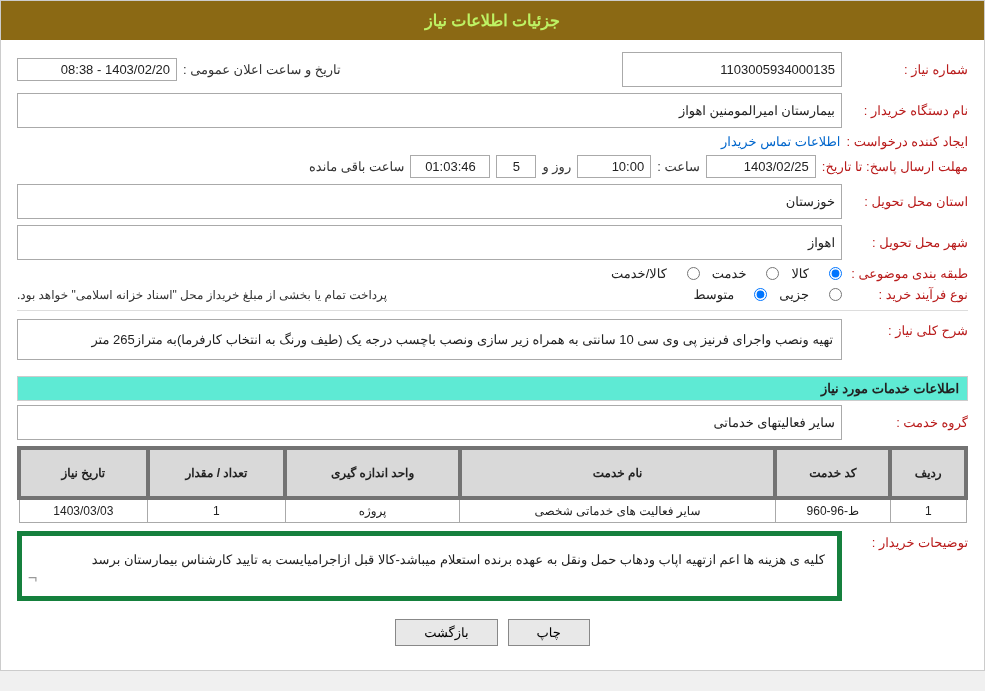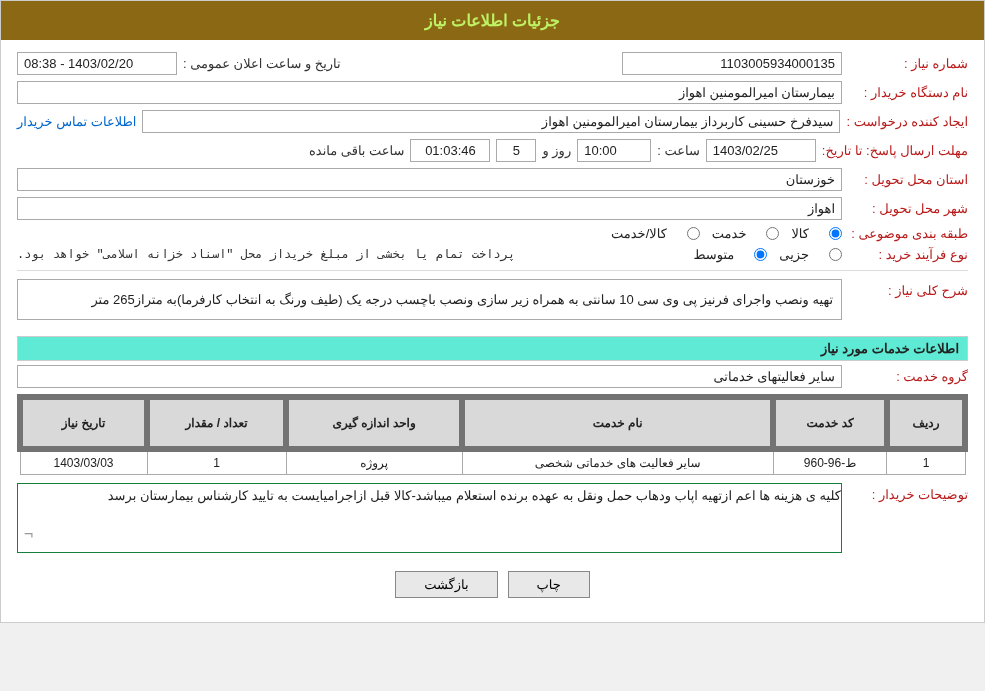--- a/index.html
+++ b/index.html
@@ -36,31 +36,31 @@
     .label {
       color: #b91c1c;
       font-weight: normal;
       white-space: nowrap;
       min-width: 120px;
       text-align: right;
     }
     .field-box {
       border: 1px solid #aaa;
       background: #fff;
+      padding: 9px 6px;
+      min-height: 22px;
+      flex: 1;
+      text-align: right;
+    }
+    .field-box-fixed {
+      border: 1px solid #aaa;
+      background: #fff;
       padding: 3px 6px;
       min-height: 22px;
-      flex: 1;
-      text-align: right;
-    }
-    .field-box-fixed {
-      border: 1px solid #aaa;
-      background: #fff;
-      padding: 3px 6px;
-      min-height: 22px;
-      text-align: left;
+      text-align: right;
     }
     .row-separator {
       border: none;
       border-top: 1px solid #ddd;
       margin: 8px 0;
     }
     .radio-group {
       display: flex;
       gap: 12px;
       align-items: center;
@@ -91,34 +91,34 @@
     .table-container {
       margin-bottom: 8px;
     }
     table {
       width: 100%;
       border-collapse: collapse;
       font-size: 12px;
     }
     table th {
       background: #d9d9d9;
-      border: 6px solid #737373;
+      border: 4px solid #737373;
       padding: 16px 6px;
       text-align: center;
     }
     table td {
       border: 1px solid #aaa;
       padding: 4px 6px;
       text-align: center;
     }
     table tr:nth-child(even) td { background: #f9f9f9; }
     .notes-box {
-      border: 1px solid #15803d;
-      background: #fff;
-      padding: 0;
+      border: 5px solid #15803d;
+      background: #fff;
+      padding: 12px;
       margin-bottom: 8px;
       min-height: 70px;
       text-align: right;
       line-height: 1.8;
       position: relative;
     }
     .notes-box::after {
       content: '⌐';
       position: absolute;
       bottom: 4px;
@@ -175,21 +175,20 @@
         <div class="field-box-fixed" style="width:160px;">1403/02/20 - 08:38</div>
       </div>
 
       <div class="row">
         <span class="label">نام دستگاه خریدار :</span>
         <div class="field-box">بیمارستان امیرالمومنین اهواز</div>
       </div>
 
       <div class="row">
         <span class="label">ایجاد کننده درخواست :</span>
-        <div class="field-box">سیدفرخ حسینی کاربرداز بیمارستان امیرالمومنین اهواز</div>
         <a class="link-text">اطلاعات تماس خریدار</a>
       </div>
 
       <div class="row">
         <span class="label">مهلت ارسال پاسخ: تا تاریخ:</span>
         <div class="field-box-fixed" style="width:110px;">1403/02/25</div>
         <span class="inline-label">ساعت :</span>
         <div class="field-box-fixed" style="width:74px;">10:00</div>
         <span class="inline-label">روز و</span>
         <div class="field-box-fixed" style="width:40px; text-align:center;">5</div>
@@ -230,21 +229,21 @@
         <div class="radio-group">
           <div class="radio-item">
             <input type="radio" name="purchase_type" style="">
             <span>جزیی</span>
           </div>
           <div class="radio-item">
             <input type="radio" name="purchase_type" checked="" style="">
             <span>متوسط</span>
           </div>
         </div>
-        <span style="color:#333; font-size:12px;font-family:Liberation Mono, monospace;">پرداخت تمام یا بخشی از مبلغ خریداز محل "اسناد خزانه اسلامی" خواهد بود.</span>
+        <span style="color:#333; font-size:12px;">پرداخت تمام یا بخشی از مبلغ خریداز محل "اسناد خزانه اسلامی" خواهد بود.</span>
       </div>
 
       <hr class="row-separator">
 
       <div class="row" style="align-items: flex-start;">
         <span class="label" style="padding-top:4px;">شرح کلی نیاز :</span>
         <div class="description-box" style="flex:1;">تهیه ونصب واجرای فرنیز پی وی سی 10 سانتی به همراه زیر سازی ونصب باچسب درجه یک (طیف ورنگ به انتخاب کارفرما)به متراز265 متر</div>
       </div>
 
       <div class="section-title">اطلاعات خدمات مورد نیاز</div>

